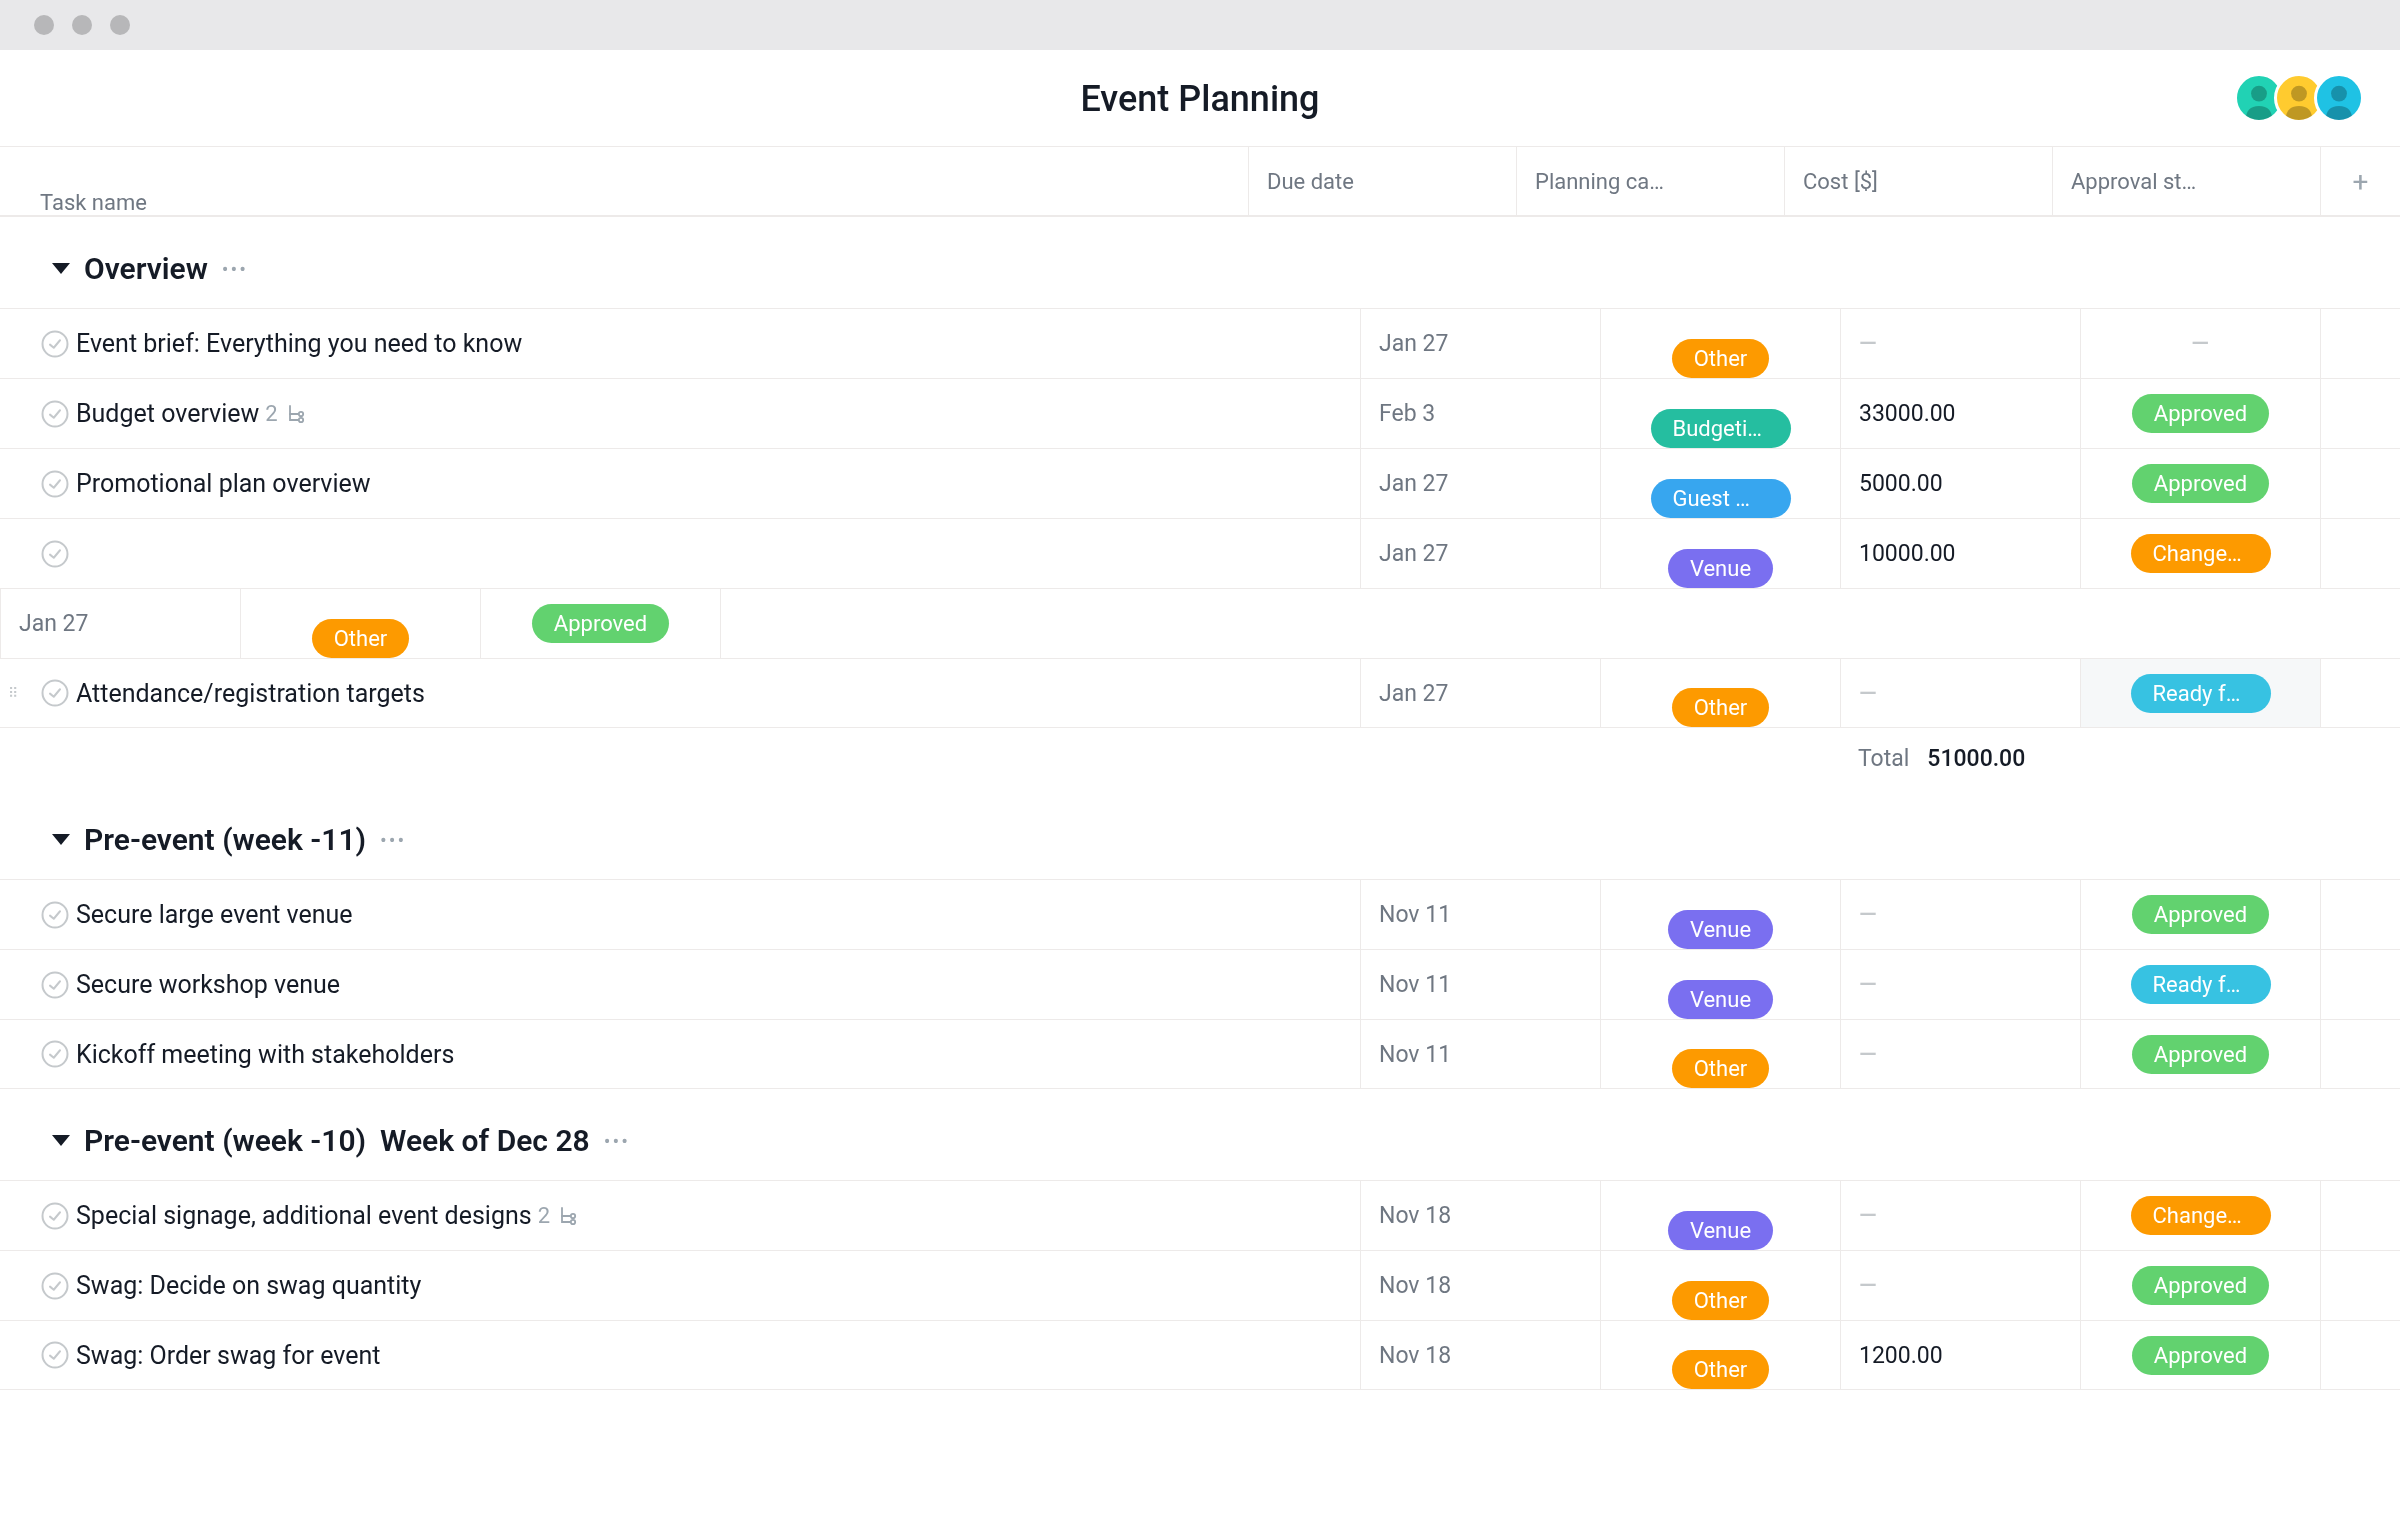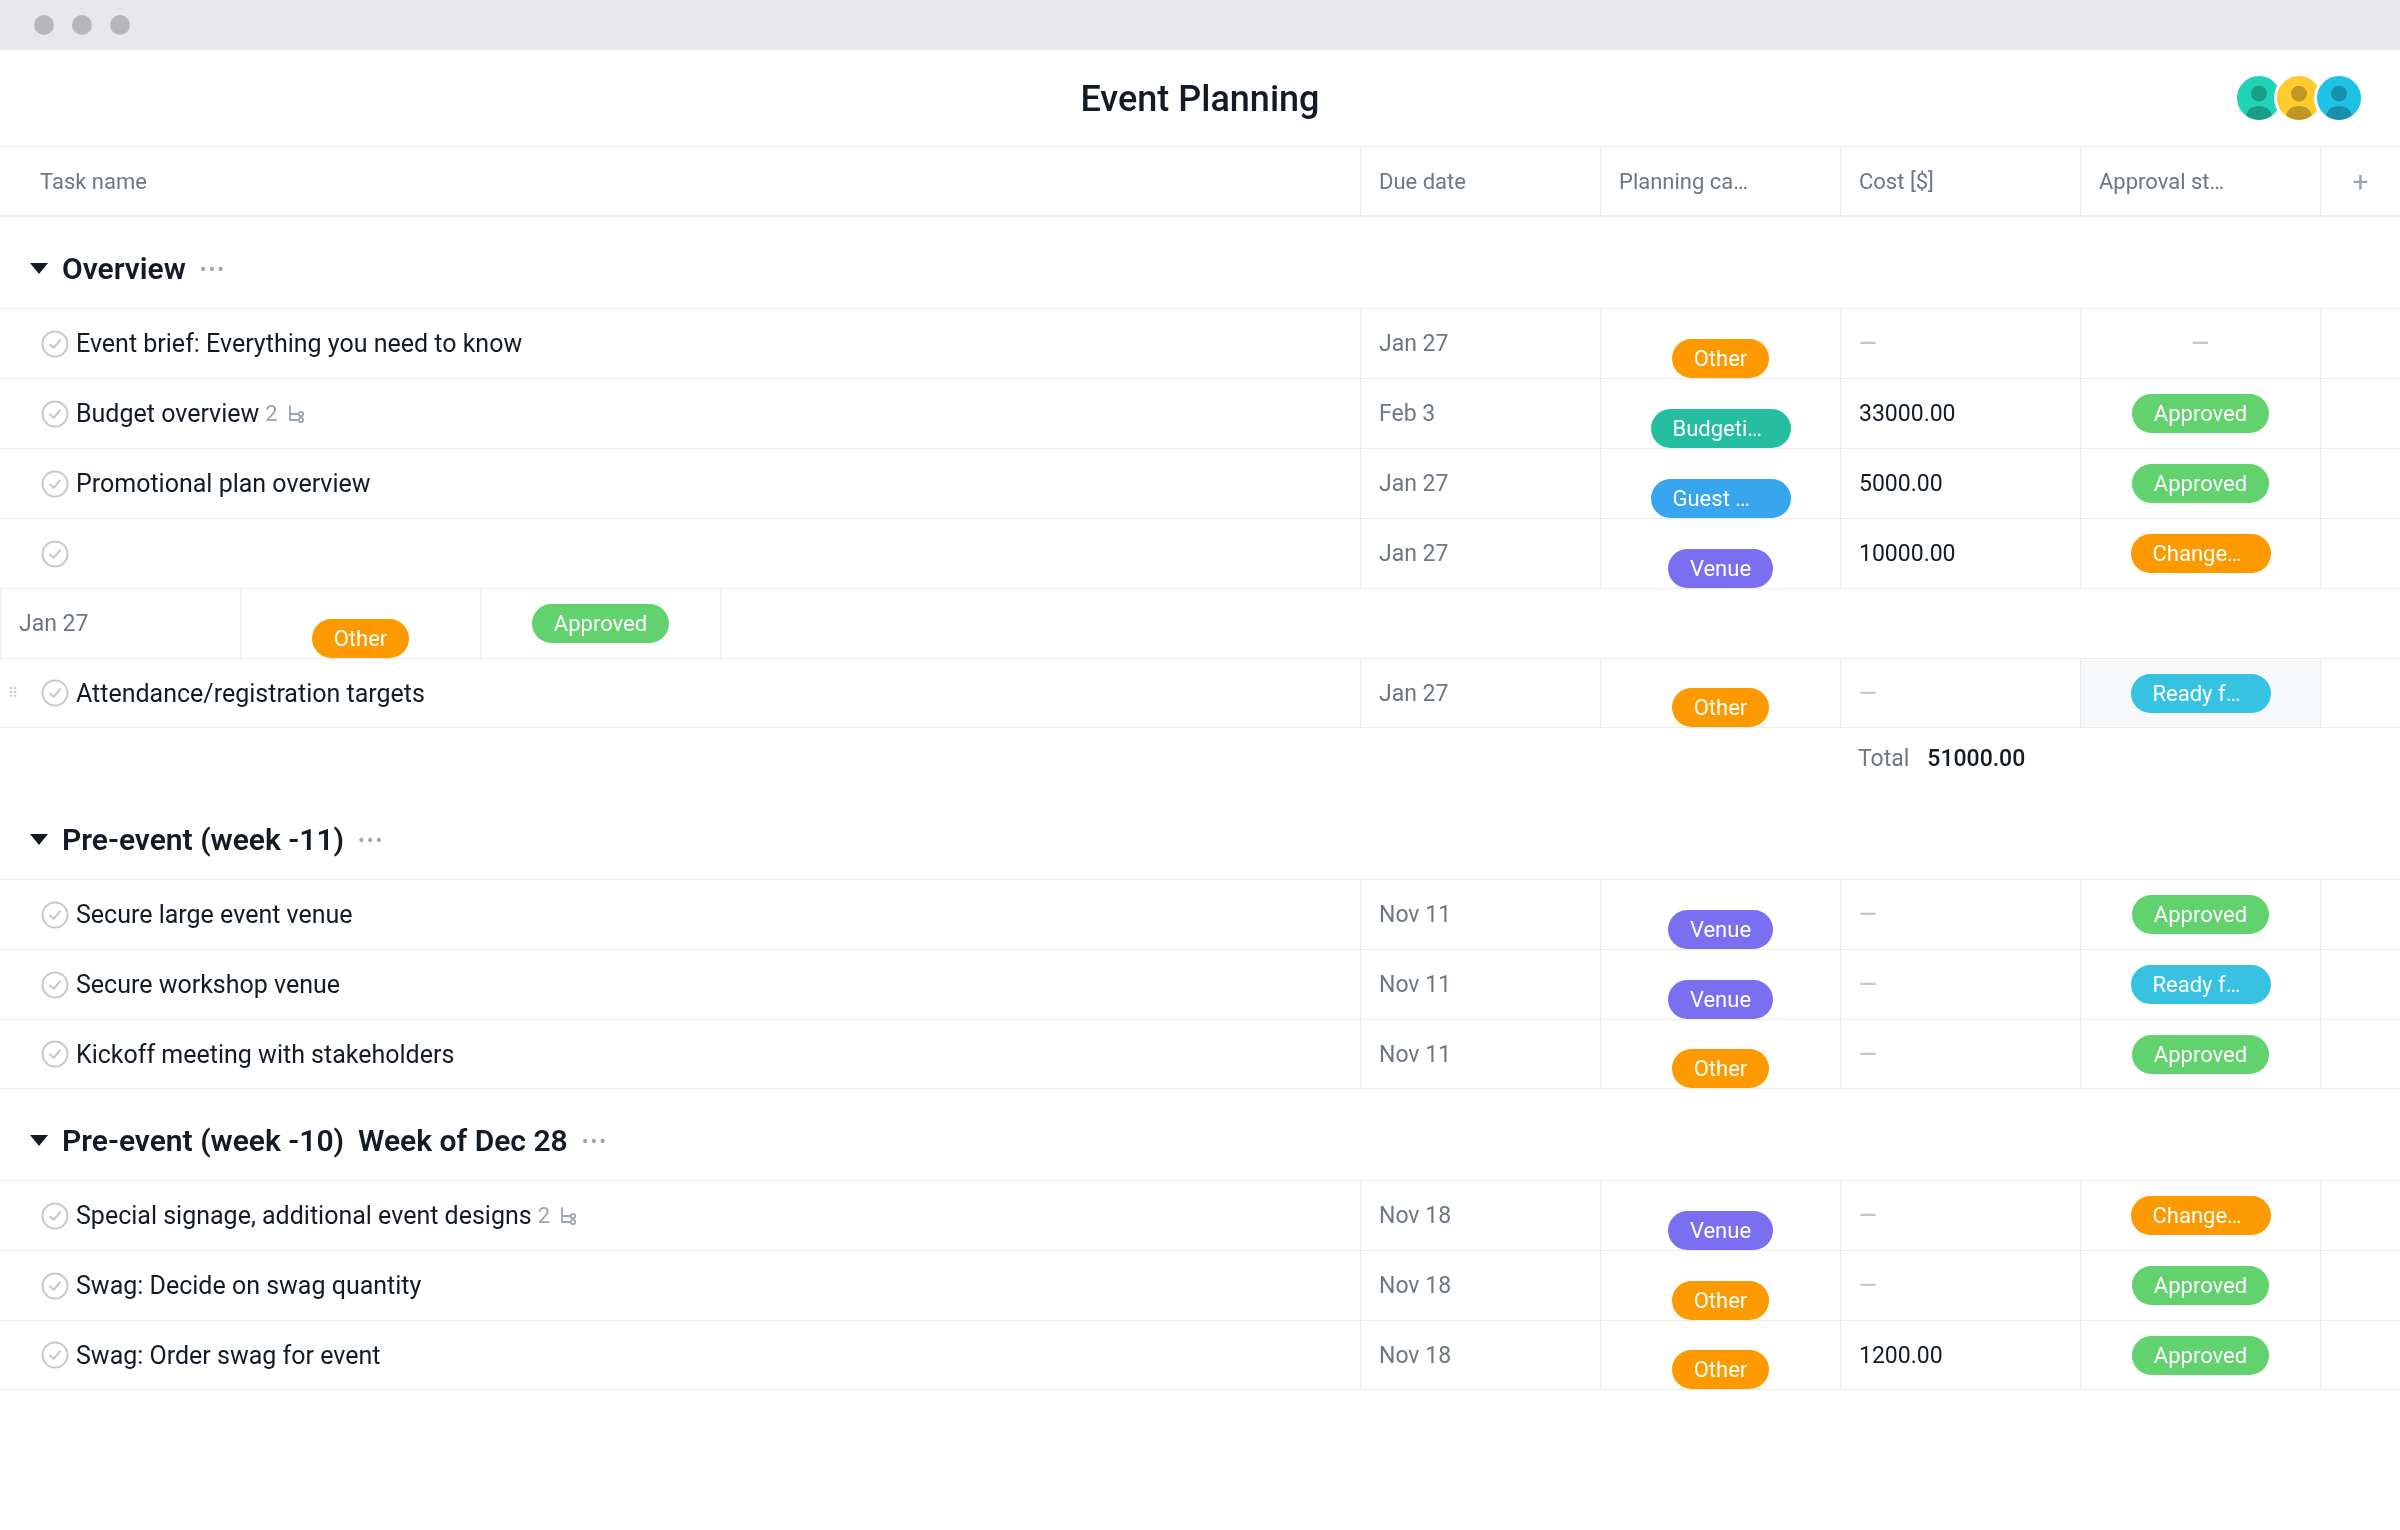--- a/index.html
+++ b/index.html
@@ -62,36 +62,37 @@
   justify-content: center;
   overflow: hidden;
 }
 .avatar svg { width: 100%; height: 100%; }
 
 .columns-header {
   display: flex;
   color: #6f7782;
   font-size: 22px;
   height: 70px;
-  align-items: center;
+  align-items: flex-end;
   border-bottom: 2px solid #edeae9;
+  gap: 28px;
 }
 .col-task { flex: 1 1 auto; padding-left: 40px; }
 .col-due { width: 240px; border-left: 1px solid #edeae9; padding-left: 18px; height: 100%; display: flex; align-items: center; }
 .col-cat { width: 240px; border-left: 1px solid #edeae9; padding-left: 18px; height: 100%; display: flex; align-items: center; white-space: nowrap; overflow: hidden; text-overflow: ellipsis; }
 .col-cost { width: 240px; border-left: 1px solid #edeae9; padding-left: 18px; height: 100%; display: flex; align-items: center; }
 .col-status { width: 240px; border-left: 1px solid #edeae9; padding-left: 18px; height: 100%; display: flex; align-items: center; white-space: nowrap; overflow: hidden; text-overflow: ellipsis; }
 .col-add { width: 80px; border-left: 1px solid #edeae9; display: flex; align-items: center; justify-content: center; color: #9ca6af; font-size: 28px; height: 100%; }
 
 .content { flex: 1; overflow: auto; }
 
 .section-header {
   display: flex;
   align-items: center;
-  padding: 34px 0 22px 30px;
+  padding: 34px 0 22px 52px;
   gap: 14px;
 }
 .section-toggle {
   width: 0; height: 0;
   border-left: 9px solid transparent;
   border-right: 9px solid transparent;
   border-top: 11px solid #151b26;
 }
 .section-title {
   font-size: 30px;

